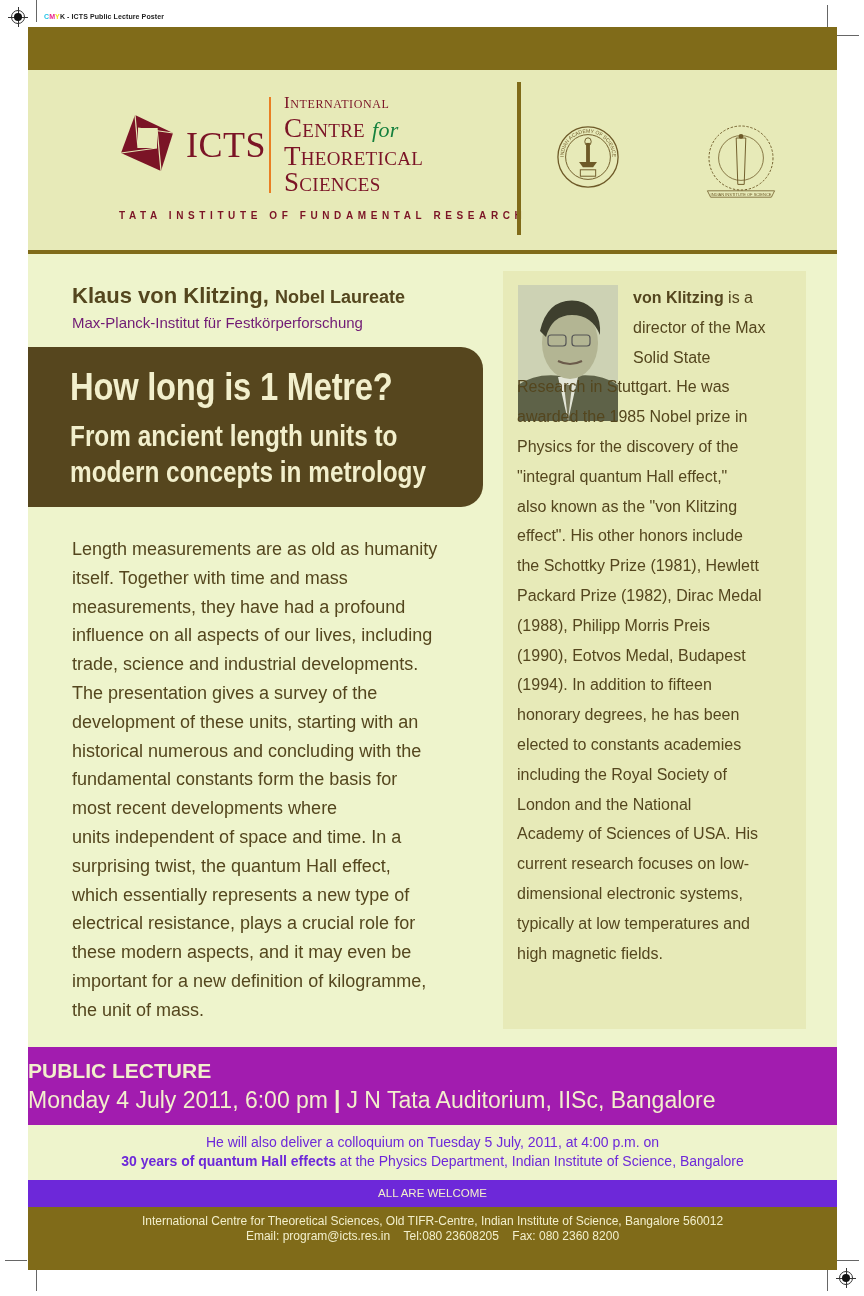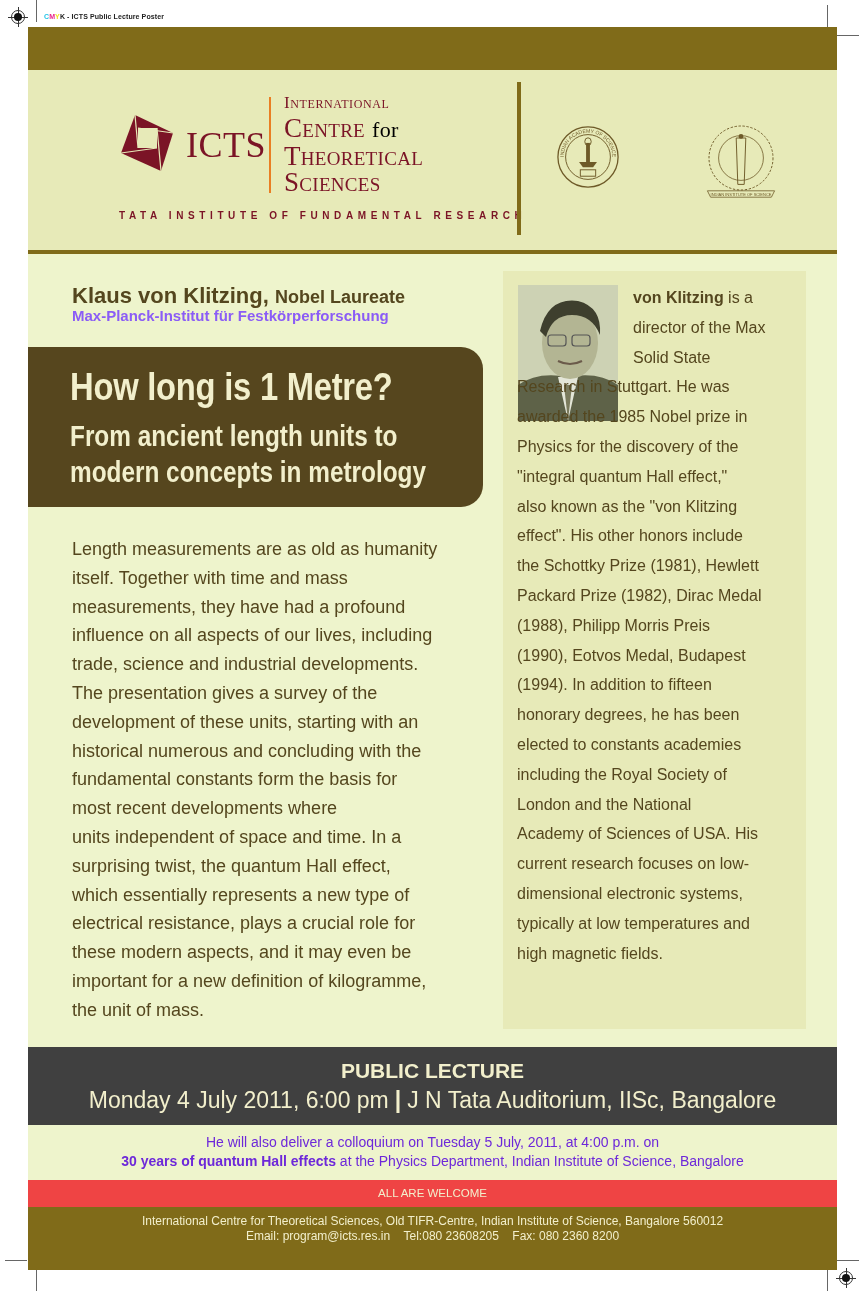--- a/index.html
+++ b/index.html
@@ -24,53 +24,53 @@
   .top-band { position: absolute; left: 0; top: 0; width: 809px; height: 43px; background: #806b19; }
   .header { position: absolute; left: 0; top: 43px; width: 809px; height: 180px; background: #e7eab8; }
   .header-rule { position: absolute; left: 0; top: 223px; width: 809px; height: 4px; background: #806b19; }
 
   .icts-mark { position: absolute; left: 93px; top: 88px; width: 54px; height: 56px; }
   .icts-abbr { position: absolute; left: 158px; top: 97px; font-family: "Liberation Serif", serif; font-size: 36px; color: #7b1426; letter-spacing: 0.5px; }
   .icts-sep { position: absolute; left: 241px; top: 70px; width: 2px; height: 96px; background: #e97e23; }
   .icts-name { position: absolute; left: 256px; top: 67px; font-family: "Liberation Serif", serif; color: #7b1426; line-height: 1; }
   .icts-name .l1 { font-size: 17px; font-variant: small-caps; letter-spacing: 0.6px; display: block; margin-bottom: 4px; }
   .icts-name .l2, .icts-name .l3, .icts-name .l4 { font-size: 27px; font-variant: small-caps; letter-spacing: 0.3px; display: block; line-height: 26px; }
-  .icts-name .for { color: #000000; font-size: 22px; font-variant: normal; }
+  .icts-name .for { font-style: italic; color: #15803d; font-size: 22px; font-variant: normal; }
   .tifr { position: absolute; left: 91px; top: 183px; font-size: 10px; font-weight: bold; letter-spacing: 4.6px; color: #7b1426; }
 
   .header-vsep { position: absolute; left: 489px; top: 55px; width: 4px; height: 153px; background: #806b19; }
   .seal { position: absolute; }
 
   .speaker-name { position: absolute; left: 44px; top: 256px; font-size: 22px; font-weight: bold; color: #54461e; white-space: nowrap; }
   .speaker-name .title { font-size: 18px; }
-  .speaker-affil { position: absolute; left: 44px; top: 280px; font-size: 15px; font-weight: bold; color: #8b5cf6; white-space: nowrap; }
+  .speaker-affil { position: absolute; left: 44px; top: 287px; font-size: 15px; font-weight: normal; color: #701a75; white-space: nowrap; }
 
   .title-box { position: absolute; left: 0; top: 320px; width: 455px; height: 160px; background: #56461e; border-radius: 0 22px 22px 0; }
   .title-main { position: absolute; left: 42px; top: 18px; font-size: 39px; font-weight: bold; color: #f2efcc; transform: scaleX(0.84); transform-origin: left; white-space: nowrap; letter-spacing: -0.3px; }
   .title-sub { position: absolute; left: 42px; top: 71px; font-size: 29px; font-weight: bold; color: #f2efcc; line-height: 36px; transform: scaleX(0.84); transform-origin: left; white-space: nowrap; }
 
   .abstract { position: absolute; left: 44px; top: 508px; width: 420px; font-size: 18px; line-height: 28.8px; color: #54461e; }
   .abstract span { display: block; white-space: nowrap; }
 
   .bio { position: absolute; left: 475px; top: 244px; width: 303px; height: 758px; background: #e7eab8; }
   .bio-photo { position: absolute; left: 15px; top: 14px; width: 100px; height: 136px; background: #c8ccae; overflow: hidden; }
   .bio-text { position: absolute; left: 14px; top: 12px; width: 285px; font-size: 16px; line-height: 29.8px; color: #54461e; }
   .bio-text span.ln { display: block; white-space: nowrap; }
   .bio-text span.ind { padding-left: 116px; }
   .bio-text b { font-weight: bold; }
 
-  .lecture-band { position: absolute; left: 0; top: 1020px; width: 809px; height: 78px; background: #404040; text-align: center; color: #f2efcc; }
+  .lecture-band { position: absolute; left: 0; top: 1020px; width: 809px; height: 78px; background: #a21caf; color: #f2efcc; }
   .lecture-label { position: absolute; left: 0; right: 0; top: 12px; font-size: 21px; font-weight: bold; }
   .lecture-when { position: absolute; left: 0; right: 0; top: 40px; font-size: 23px; }
   .lecture-when .bar { font-weight: bold; margin: 0 6px; }
 
   .colloq { position: absolute; left: 0; right: 0; top: 1106px; text-align: center; font-size: 14px; line-height: 19px; color: #6d28d9; }
   .colloq b { font-weight: bold; }
 
-  .welcome-band { position: absolute; left: 0; top: 1153px; width: 809px; height: 27px; background: #ef4444; color: #f2efcc; text-align: center; font-size: 11.5px; line-height: 27px; }
+  .welcome-band { position: absolute; left: 0; top: 1153px; width: 809px; height: 27px; background: #6d28d9; color: #f2efcc; text-align: center; font-size: 11.5px; line-height: 27px; }
   .footer-band { position: absolute; left: 0; top: 1180px; width: 809px; height: 63px; background: #806b19; color: #f2efcc; text-align: center; font-size: 12px; line-height: 15px; padding-top: 7px; }
 </style>
 </head>
 <body>
 
 <div class="reg" style="left:8px;top:7px;">
   <div class="h"></div>
     <div class="v"></div>
     <div class="ring"></div>
     <div class="dot"></div>

